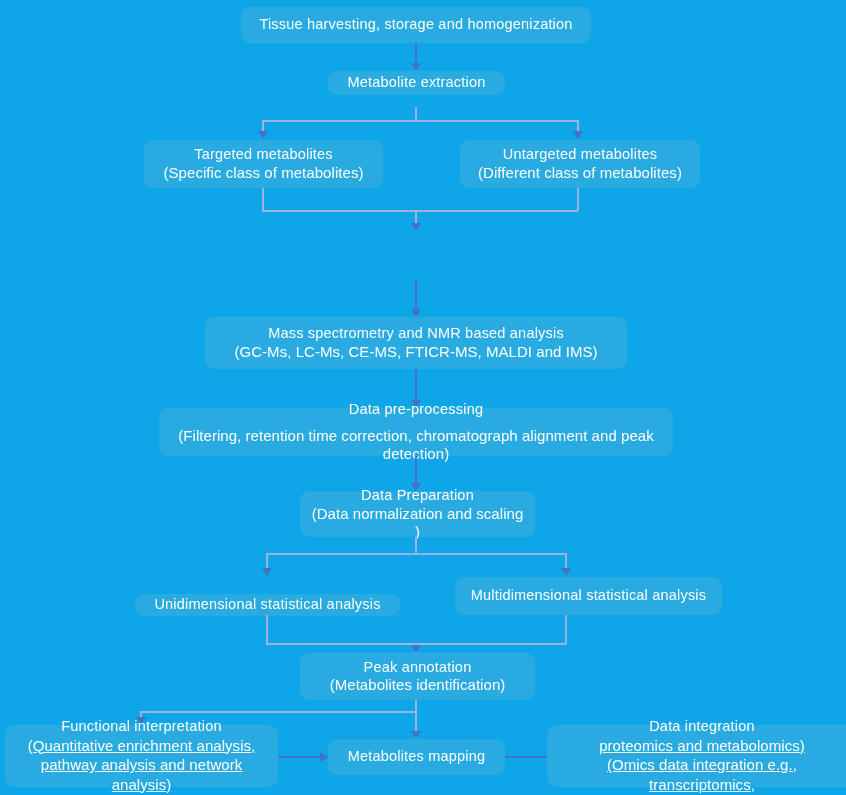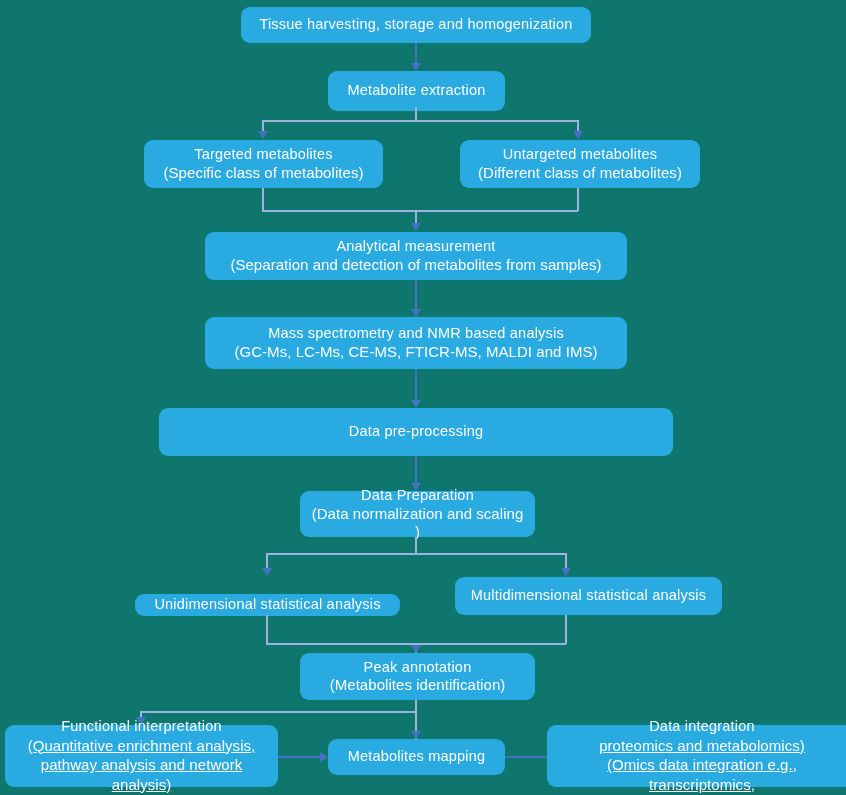--- a/index.html
+++ b/index.html
@@ -8,21 +8,21 @@
     padding: 0;
     background: #ffffff;
   }
   body {
     font-family: "Liberation Sans", sans-serif;
   }
   #canvas {
     position: relative;
     width: 846px;
     height: 795px;
-    background: #0f766e;
+    background: #0ea5e9;
     overflow: hidden;
   }
   .node {
     position: absolute;
     box-sizing: border-box;
     background: #29ABE2;
     border-radius: 9px;
     color: #ffffff;
     display: flex;
     flex-direction: column;
@@ -76,21 +76,21 @@
 
 <div id="canvas">
 
   <div class="node single" style="left:241px; top:7px; width:350px; height:36px;">
     <div class="ttl">Tissue harvesting, storage and homogenization</div>
   </div>
 
   <div class="vline" style="left:415px; top:43px; height:21px;"></div>
   <div class="arrow" style="left:411px; top:63px;"></div>
 
-  <div class="node single" style="left:328px; top:71px; width:177px; height:40px;">
+  <div class="node single" style="left:328px; top:71px; width:177px; height:24px;">
     <div class="ttl">Metabolite extraction</div>
   </div>
 
   <div class="vline light" style="left:415px; top:107px; height:14px;"></div>
   <div class="hline light" style="left:262px; top:120px; width:316px;"></div>
   <div class="vline light" style="left:262px; top:120px; height:12px;"></div>
   <div class="arrow" style="left:258px; top:131px;"></div>
   <div class="vline light" style="left:577px; top:120px; height:12px;"></div>
   <div class="arrow" style="left:573px; top:131px;"></div>
 
@@ -103,38 +103,35 @@
     <div class="ttl">Untargeted metabolites</div>
     <div class="sub">(Different class of metabolites)</div>
   </div>
 
   <div class="vline light" style="left:262px; top:188px; height:23px;"></div>
   <div class="vline light" style="left:577px; top:188px; height:23px;"></div>
   <div class="hline light" style="left:262px; top:210px; width:316px;"></div>
   <div class="vline light" style="left:415px; top:210px; height:14px;"></div>
   <div class="arrow" style="left:411px; top:223px;"></div>
 
-  <div class="node" style="left:205px; top:232px; width:422px; height:48px;">
-    <div class="ttl">Analytical measurement</div>
-    <div class="sub">(Separation and detection of metabolites from samples)</div>
-  </div>
 
   <div class="vline" style="left:415px; top:280px; height:30px;"></div>
   <div class="arrow" style="left:411px; top:309px;"></div>
 
   <div class="node" style="left:205px; top:317px; width:422px; height:52px;">
     <div class="ttl">Mass spectrometry and NMR based analysis</div>
     <div class="sub">(GC-Ms, LC-Ms, CE-MS, FTICR-MS, MALDI and IMS)</div>
   </div>
 
   <div class="vline" style="left:415px; top:369px; height:32px;"></div>
   <div class="arrow" style="left:411px; top:400px;"></div>
 
   <div class="node" style="left:159px; top:408px; width:514px; height:48px;gap:8px;">
     <div class="ttl">Data pre-processing</div>
+    <div class="sub">(Filtering, retention time correction, chromatograph alignment and peak detection)</div>
   </div>
 
   <div class="vline" style="left:415px; top:456px; height:28px;"></div>
   <div class="arrow" style="left:411px; top:483px;"></div>
 
   <div class="node" style="left:300px; top:491px; width:235px; height:46px;">
     <div class="ttl">Data Preparation</div>
     <div class="sub">(Data normalization and scaling )</div>
   </div>
 

